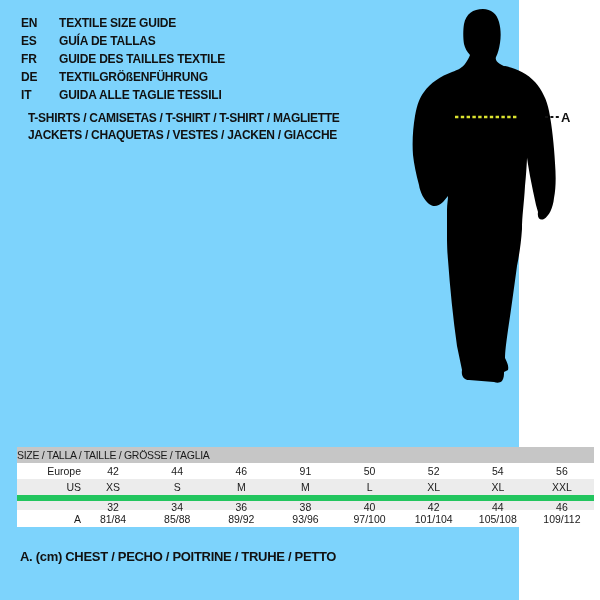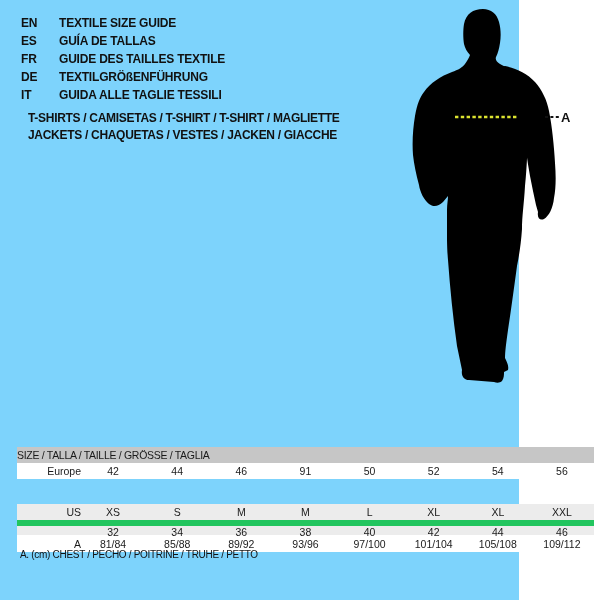--- a/index.html
+++ b/index.html
@@ -87,30 +87,30 @@
   .st-row .lbl {
     text-align: right;
     padding-left: 4px;
     color: #1a1a1a;
   }
   .st-row .val {
     text-align: center;
     color: #1a1a1a;
   }
   .row-europe { height: 16px; background: #ffffff; }
-  .row-us     { height: 16px; background: #ececec; margin-top: 25px; }
+  .row-us     { height: 16px; background: #ececec; }
   .row-uk     { height: 15.5px; background: #ececec; border-top: 6px solid #22c55e; }
   .row-a      { height: 17px; background: #ffffff; }
   
   .footer-note {
     position: absolute;
     left: 20px;
     top: 549px;
-    font-size: 10px;
-    font-weight: 400;
+    font-size: 13px;
+    font-weight: 700;
     letter-spacing: -0.3px;
     white-space: nowrap;
   }
 </style>
 </head>
 <body>
 
 <div class="canvas">
 
   <div class="lang-list">

